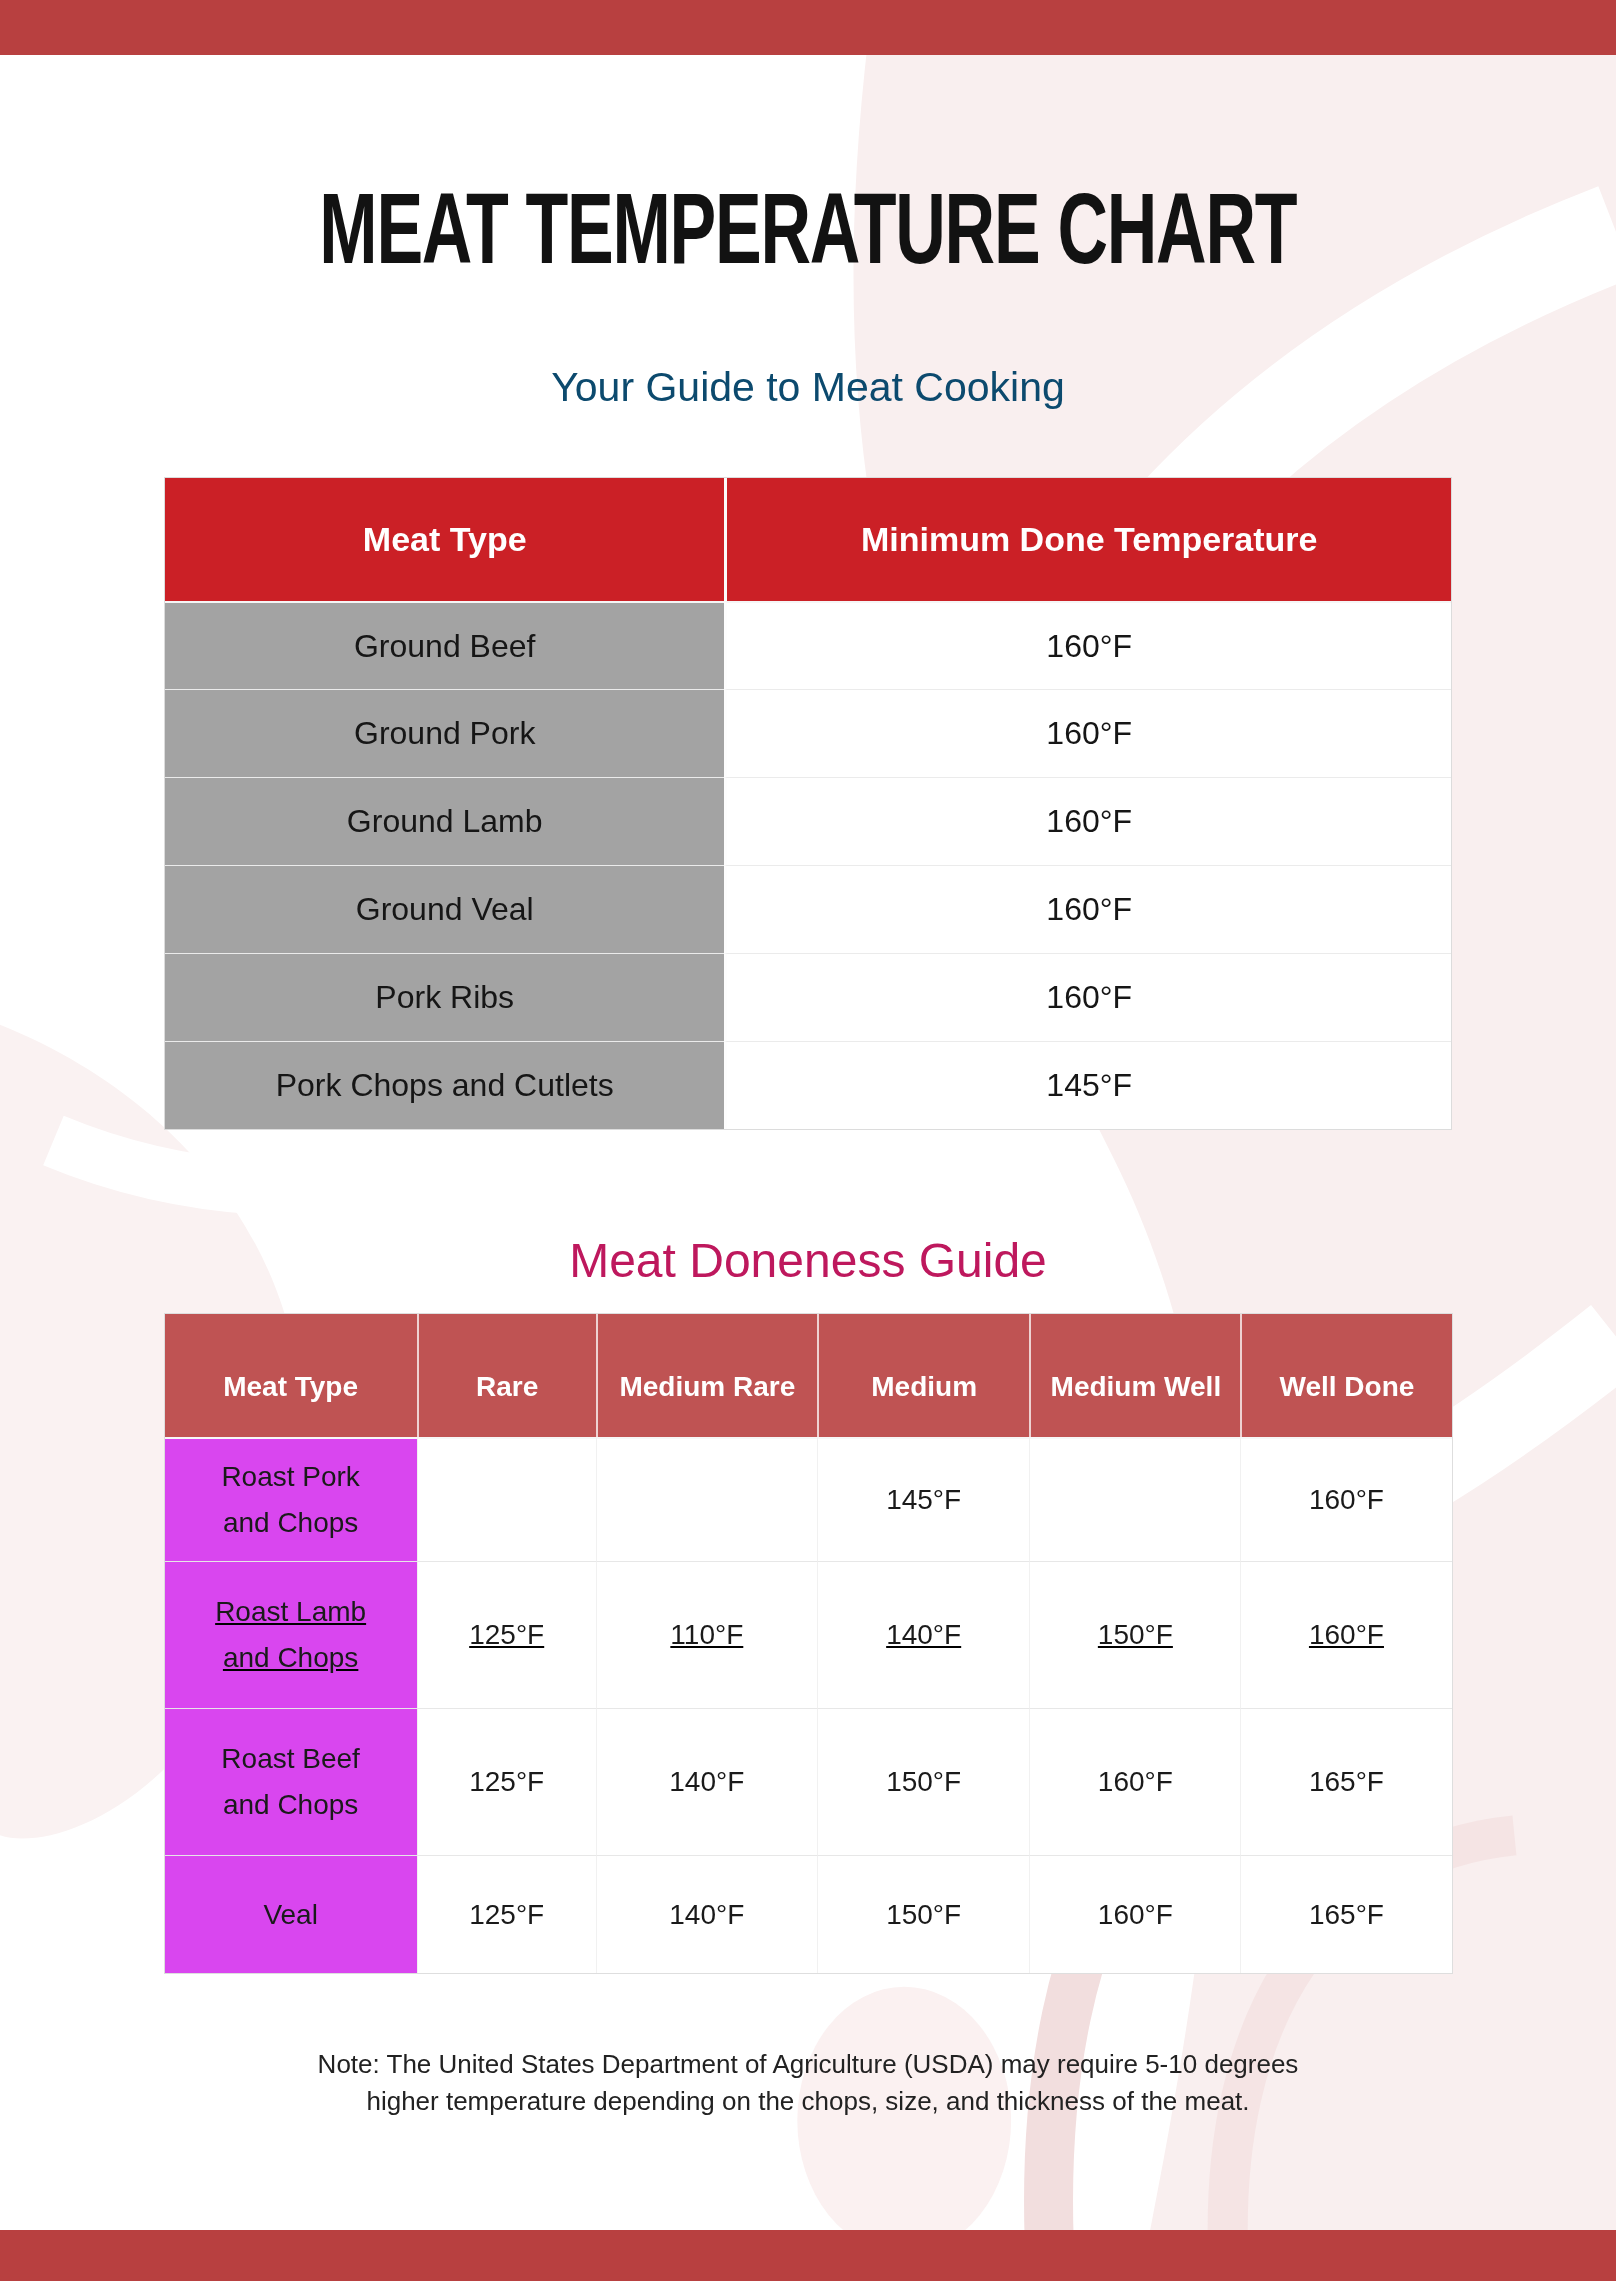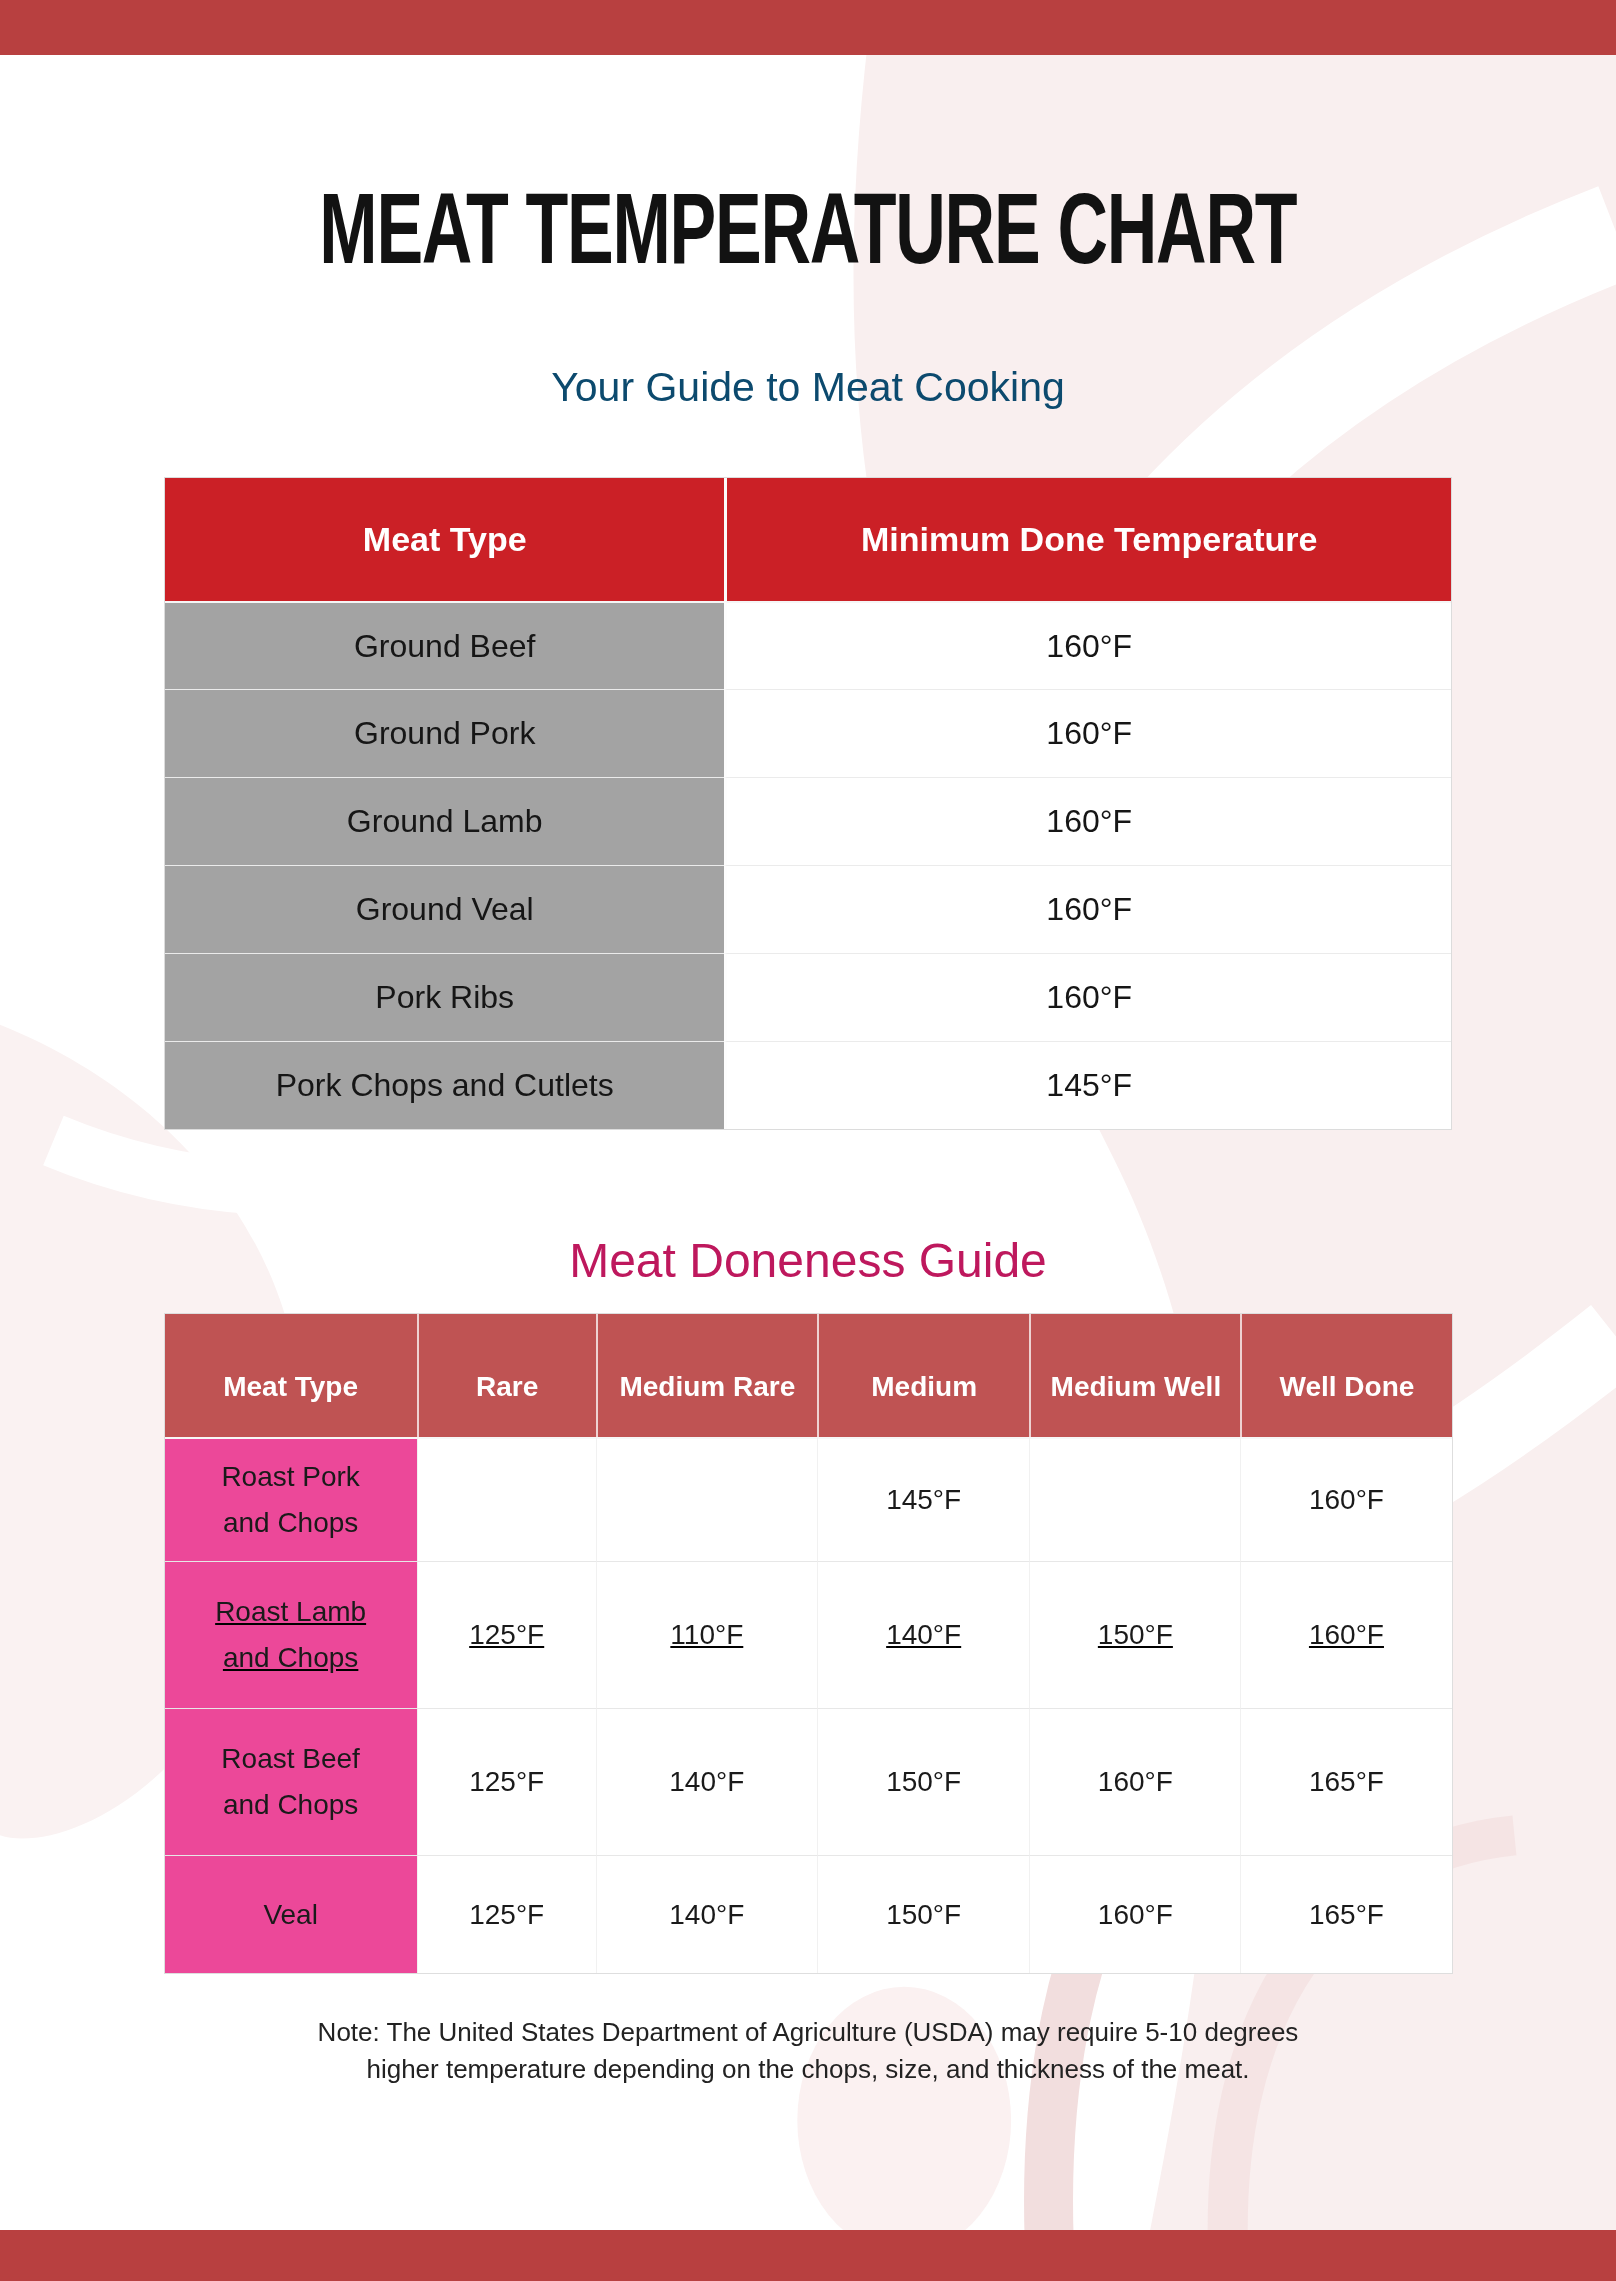--- a/index.html
+++ b/index.html
@@ -56,29 +56,29 @@
     text-align:center; vertical-align:middle; padding-top:23px;
   }
   .t2 th + th { border-left:2.7px solid #EED2D2; }
   .t2 td {
     background:#ffffff; text-align:center; vertical-align:middle;
     font-size:28px; color:#1a1a1a;
     border-top:1.8px solid #E7E7E7;
   }
   .t2 tbody tr:first-child td { border-top:2.7px solid #F7F7F7; }
   .t2 td + td { border-left:1.8px solid #F1F1F1; }
-  .t2 td.meat2 { background:#ec4899; }
+  .t2 td.meat2 { background:#d946ef; }
   .t2 tr.r1 { height:124px; }
   .t2 tr.r2 { height:147px;text-decoration:underline; }
   .t2 tr.r3 { height:147px; }
   .t2 tr.r4 { height:118px;padding-left:30px; }
   .meat2 span { display:block; line-height:1.2; }
   .meat2 span + span { margin-top:12px; }
 
-  .note { margin-top:40px; text-align:center; font-size:26px; line-height:1.42; color:#222222; }
+  .note { margin-top:72px; text-align:center; font-size:26px; line-height:1.42; color:#222222; }
   .note span { display:block; }
 </style>
 </head>
 <body>
 
 <svg class="watermark" width="1616" height="2281" viewBox="0 0 1814 2560" xmlns="http://www.w3.org/2000/svg">
   <path d="M980,0 C900,600 1050,900 1250,1300 C1450,1700 1350,2200 1280,2560 L1814,2560 L1814,0 Z" fill="#F9EFEF"></path>
   <path d="M1814,260 C1400,420 1150,700 1080,1050" stroke="#FFFFFF" stroke-width="110" fill="none"></path>
   <path d="M980,1750 C1250,1850 1500,1750 1814,1500" stroke="#FFFFFF" stroke-width="90" fill="none"></path>
   <path d="M1180,2560 C1150,2100 1350,1900 1560,1850" stroke="#F2DEDE" stroke-width="55" fill="none"></path>

